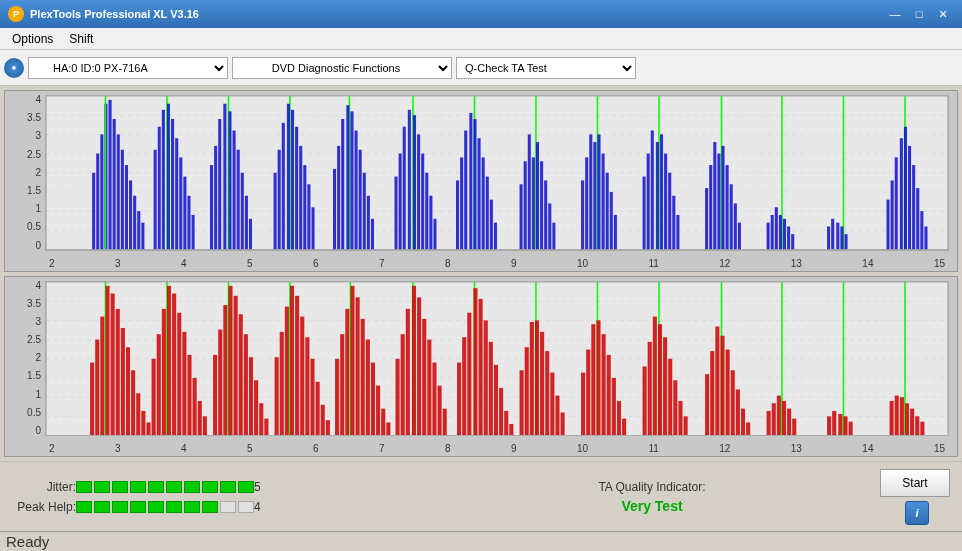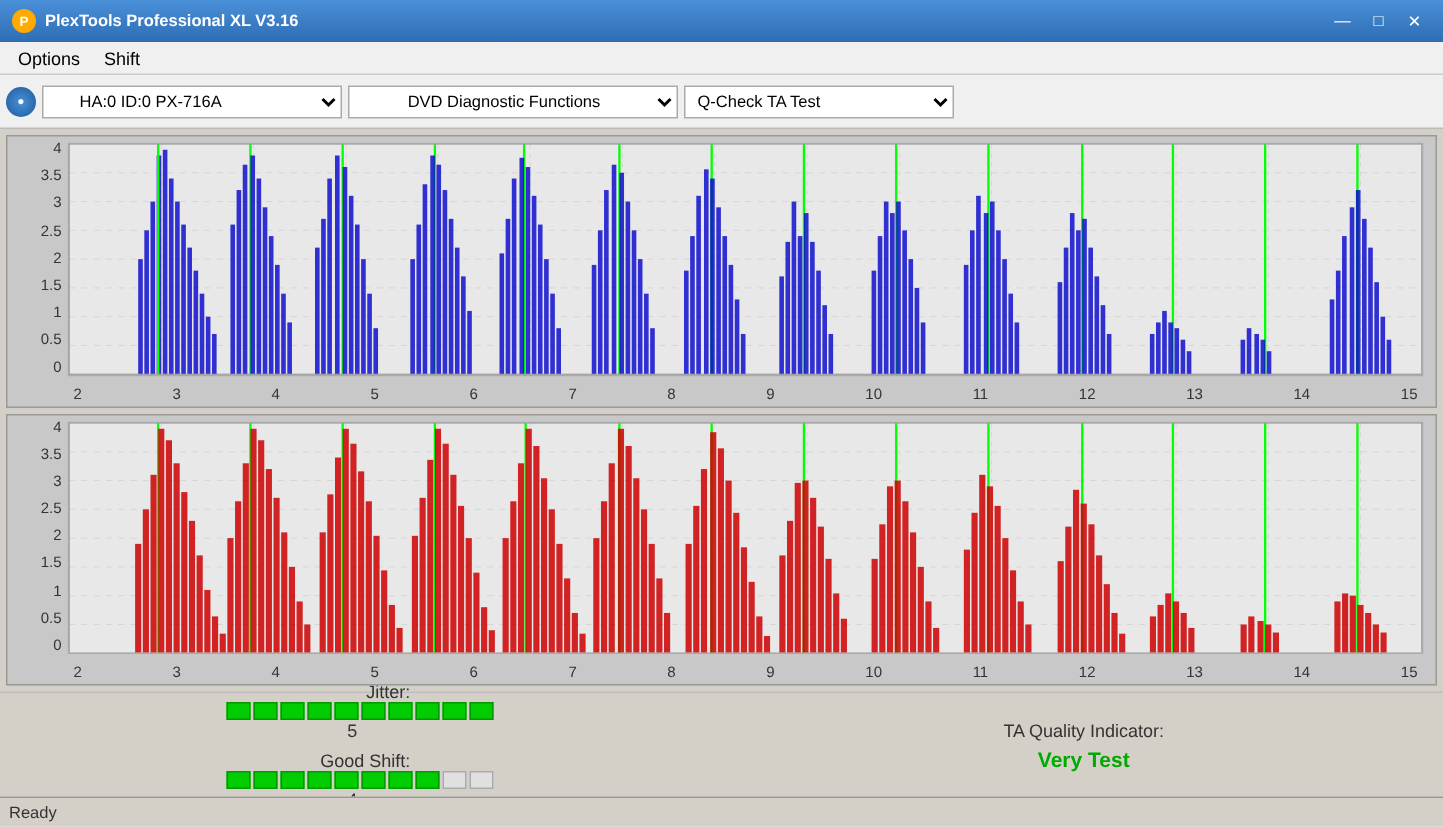--- a/index.html
+++ b/index.html
@@ -172,21 +172,20 @@
     #metrics-panel {
       display: flex;
       flex-direction: column;
       gap: 6px;
       flex: 1;
     }
     .metric-row {
       display: flex;
       align-items: center;
       gap: 0;
-      flex-direction: column;
     }
     .metric-label {
       width: 68px;
       font-size: 12px;
       color: #333;
       text-align: right;
     }
     .progress-bar-container {
       display: flex;
       gap: 2px;
@@ -252,21 +251,21 @@
     #status-bar {
       background: #d4d0c8;
       border-top: 1px solid #999;
       height: 20px;
       display: flex;
       align-items: center;
       padding: 0 6px;
       flex-shrink: 0;
     }
     #status-text {
-      font-size: 11px;
+      font-size: 15px;
       color: #333;
     }
     
     .grid-line-h {
       stroke: #ccc;
       stroke-width: 0.5;
       stroke-dasharray: 4,4;
     }
     .grid-line-v {
       stroke: #ccc;
@@ -762,37 +761,41 @@
         <div class="progress-segment"></div>
         <div class="progress-segment"></div>
         <div class="progress-segment"></div>
         <div class="progress-segment"></div>
         <div class="progress-segment"></div>
         <div class="progress-segment"></div>
       </div>
       <span class="metric-value">5</span>
     </div>
     <div class="metric-row">
-      <span class="metric-label">Good Shift:</span>
+      <span class="metric-label">Peak Help:</span>
       <div class="progress-bar-container">
         <div class="progress-segment"></div>
         <div class="progress-segment"></div>
         <div class="progress-segment"></div>
         <div class="progress-segment"></div>
         <div class="progress-segment"></div>
         <div class="progress-segment"></div>
         <div class="progress-segment"></div>
         <div class="progress-segment"></div>
         <div class="progress-segment empty"></div>
         <div class="progress-segment empty"></div>
       </div>
       <span class="metric-value">4</span>
     </div>
   </div>
   <div id="quality-panel">
     <span id="quality-label">TA Quality Indicator:</span>
     <span id="quality-value">Very Test</span>
   </div>
+  <div id="right-buttons">
+    <button id="start-btn">Start</button>
+    <button id="info-btn">i</button>
+  </div>
 </div>
 
 <div id="status-bar">
   <span id="status-text">Ready</span>
 </div>
 
 </body></html>

